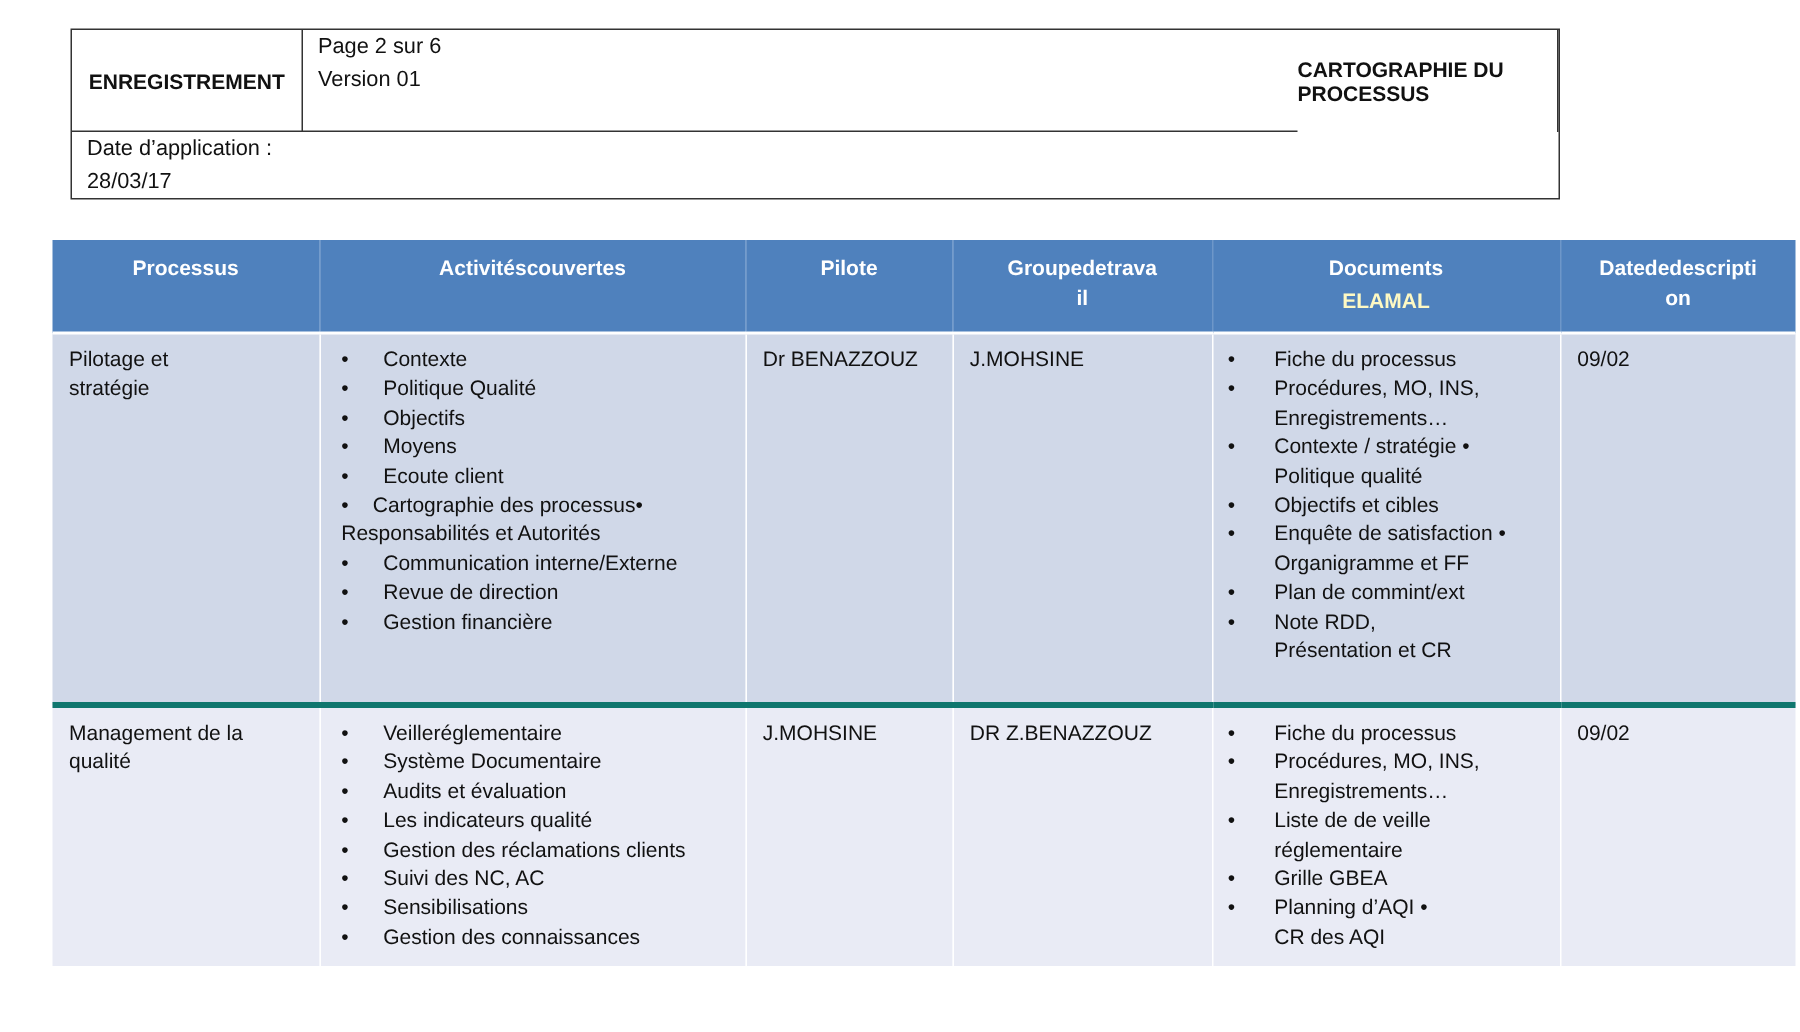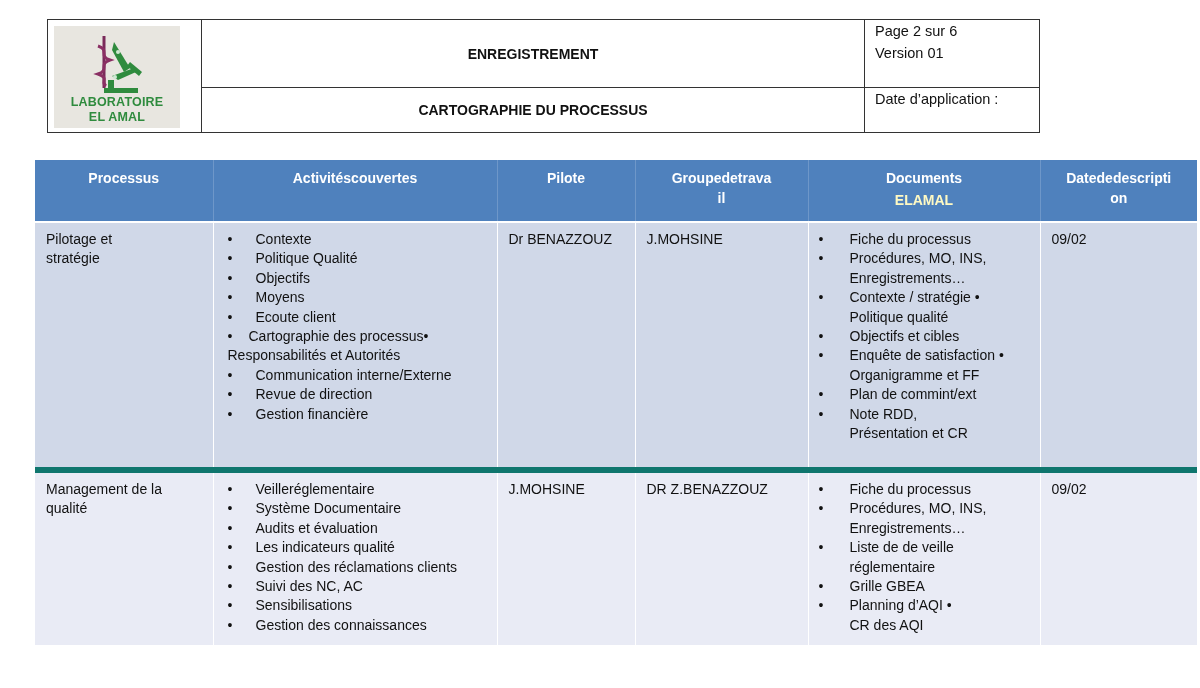--- a/index.html
+++ b/index.html
@@ -46,60 +46,44 @@
     height: 62px; vertical-align: top; text-align: center; padding: 8px 6px 0 6px;
     line-height: 20px; border-right: 1px solid #6e97c9; border-bottom: 2px solid #ffffff;
   }
   .ptable th:last-child { border-right: none; }
   .ptable th .sub { color: #fef9c3; display: block; margin-top: 2px; }
   .ptable td {
     vertical-align: top; padding: 7px 10px 10px 11px; line-height: 19.4px;
     border-right: 1px solid #ffffff; color: #111;
   }
   .ptable td:last-child { border-right: none; }
-  .ptable tr.r1 td { background: #d0d8e8; height: 248px; border-bottom: 6px solid #0f766e; }
+  .ptable tr.r1 td { background: #d0d8e8; height: 248px; border-bottom: 4px solid #0f766e; }
   .ptable tr.r2 td { background: #e9ebf5; height: 138px; }
   .ptable td.col-act { padding-left: 14px; }
   .ptable td.col-doc { padding-left: 10px; }
   ul.bl { list-style: none; }
   ul.bl li { position: relative; padding-left: 28px; }
   ul.bl li::before { content: "•"; position: absolute; left: 0; top: 0; }
   ul.bl.docs li { padding-left: 31px; }
   .wrapline { display: block; margin-left: -14px; }
   li.short-indent { padding-left: 21px !important; }
 </style>
 </head>
 <body>
 
 <div class="hdr">
-  <div class="logo-cell">
-    <div class="logo-box">
-      <svg width="56" height="66" viewBox="0 0 56 66">
-        <path d="M14 4 L14 56" stroke="#7a2a5a" stroke-width="3" fill="none"></path>
-        <path d="M8 14 C20 18, 8 24, 20 28 C8 32, 20 38, 8 42 C20 46, 10 50, 16 54" stroke="#8a2f63" stroke-width="3" fill="none"></path>
-        <path d="M24 10 L40 36 L34 40 L22 18 Z" fill="#2f8b3e"></path>
-        <path d="M40 30 L52 40 L49 44 L37 34 Z" fill="#2f8b3e"></path>
-        <path d="M22 44 L44 36 L46 40 L28 48 Z" fill="#2f8b3e"></path>
-        <rect x="18" y="48" width="6" height="10" fill="#2f8b3e"></rect>
-        <rect x="14" y="56" width="34" height="5" fill="#2f8b3e"></rect>
-        <circle cx="28" cy="20" r="2" fill="#cfe8d2"></circle>
-        <circle cx="25" cy="45" r="2" fill="#cfe8d2"></circle>
-      </svg>
-      <div class="logo-text">LABORATOIRE</div>
-      <div class="logo-text">EL AMAL</div>
-    </div>
-  </div>
   <div class="title-cell top">ENREGISTREMENT</div>
   <div class="meta-cell top">
     <div>Page 2 sur 6</div>
     <div>Version 01</div>
   </div>
   <div class="title-cell">CARTOGRAPHIE DU PROCESSUS</div>
   <div class="meta-cell bottom">
     <div>Date d’application :</div>
+    <div>28/03/17</div>
   </div>
 </div>
 
 <table class="ptable">
   <colgroup>
     <col class="c1">
       <col class="c2">
       <col class="c3">
       <col class="c4">
       <col class="c5">

